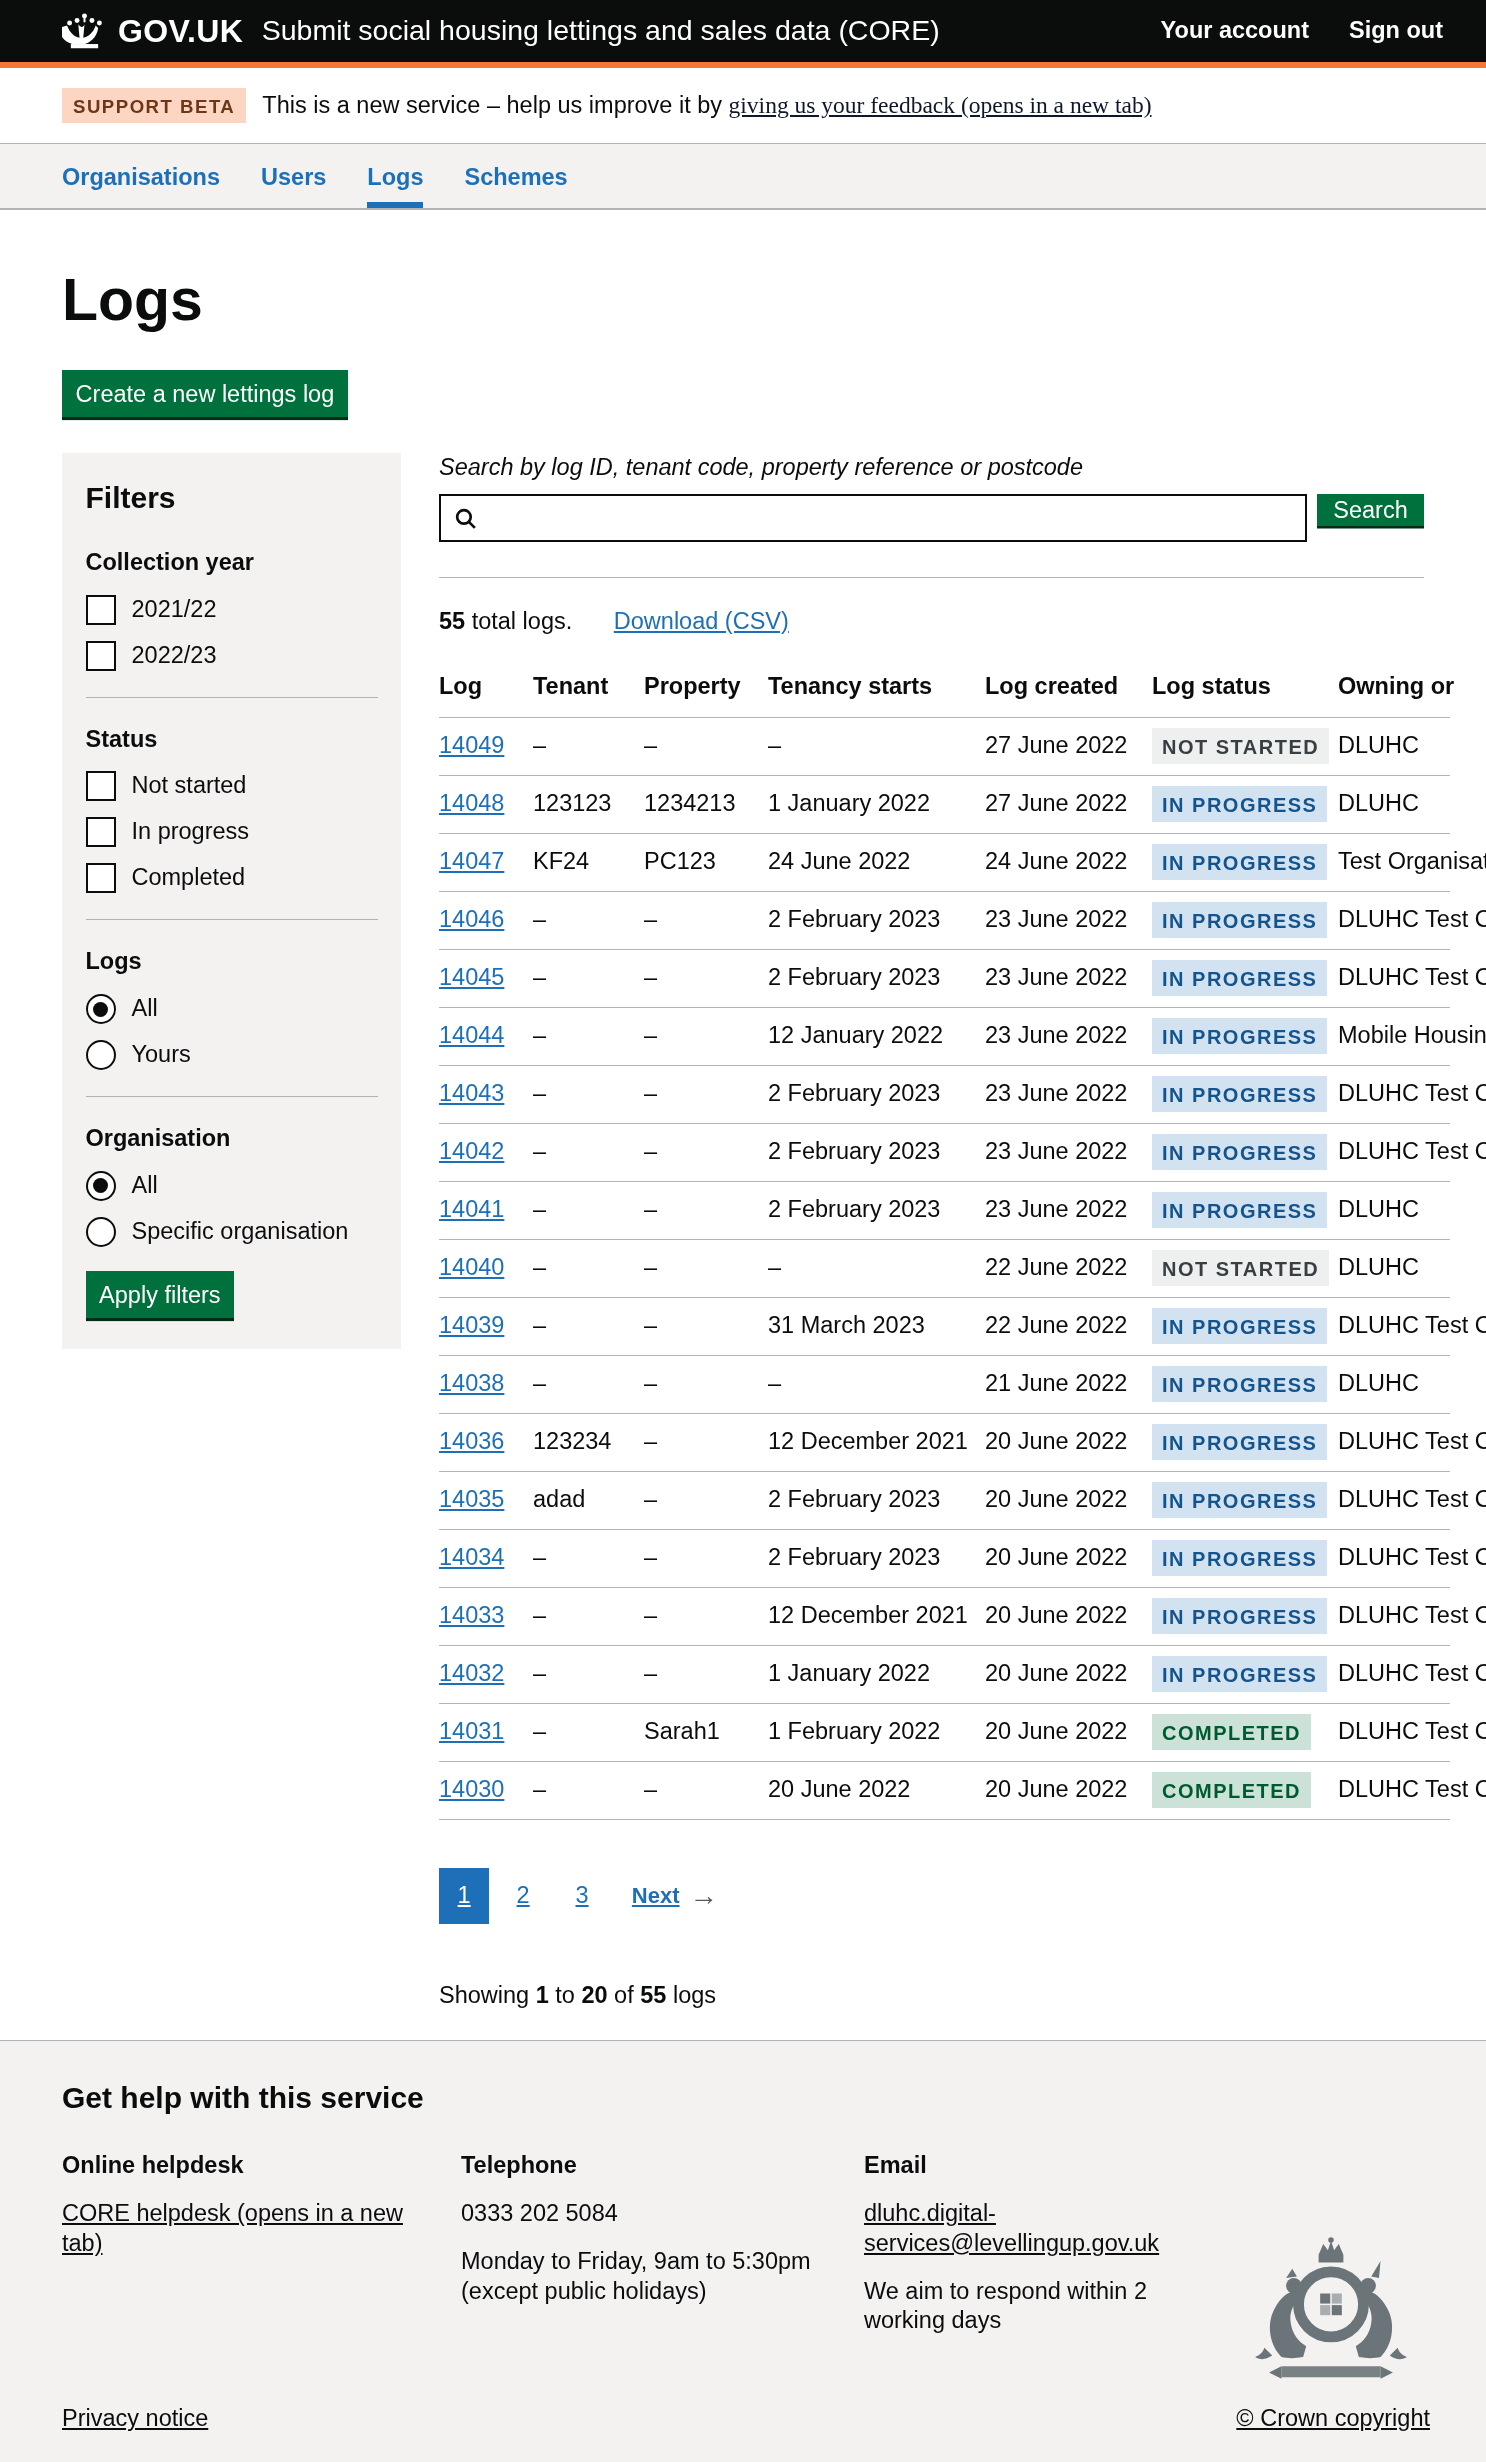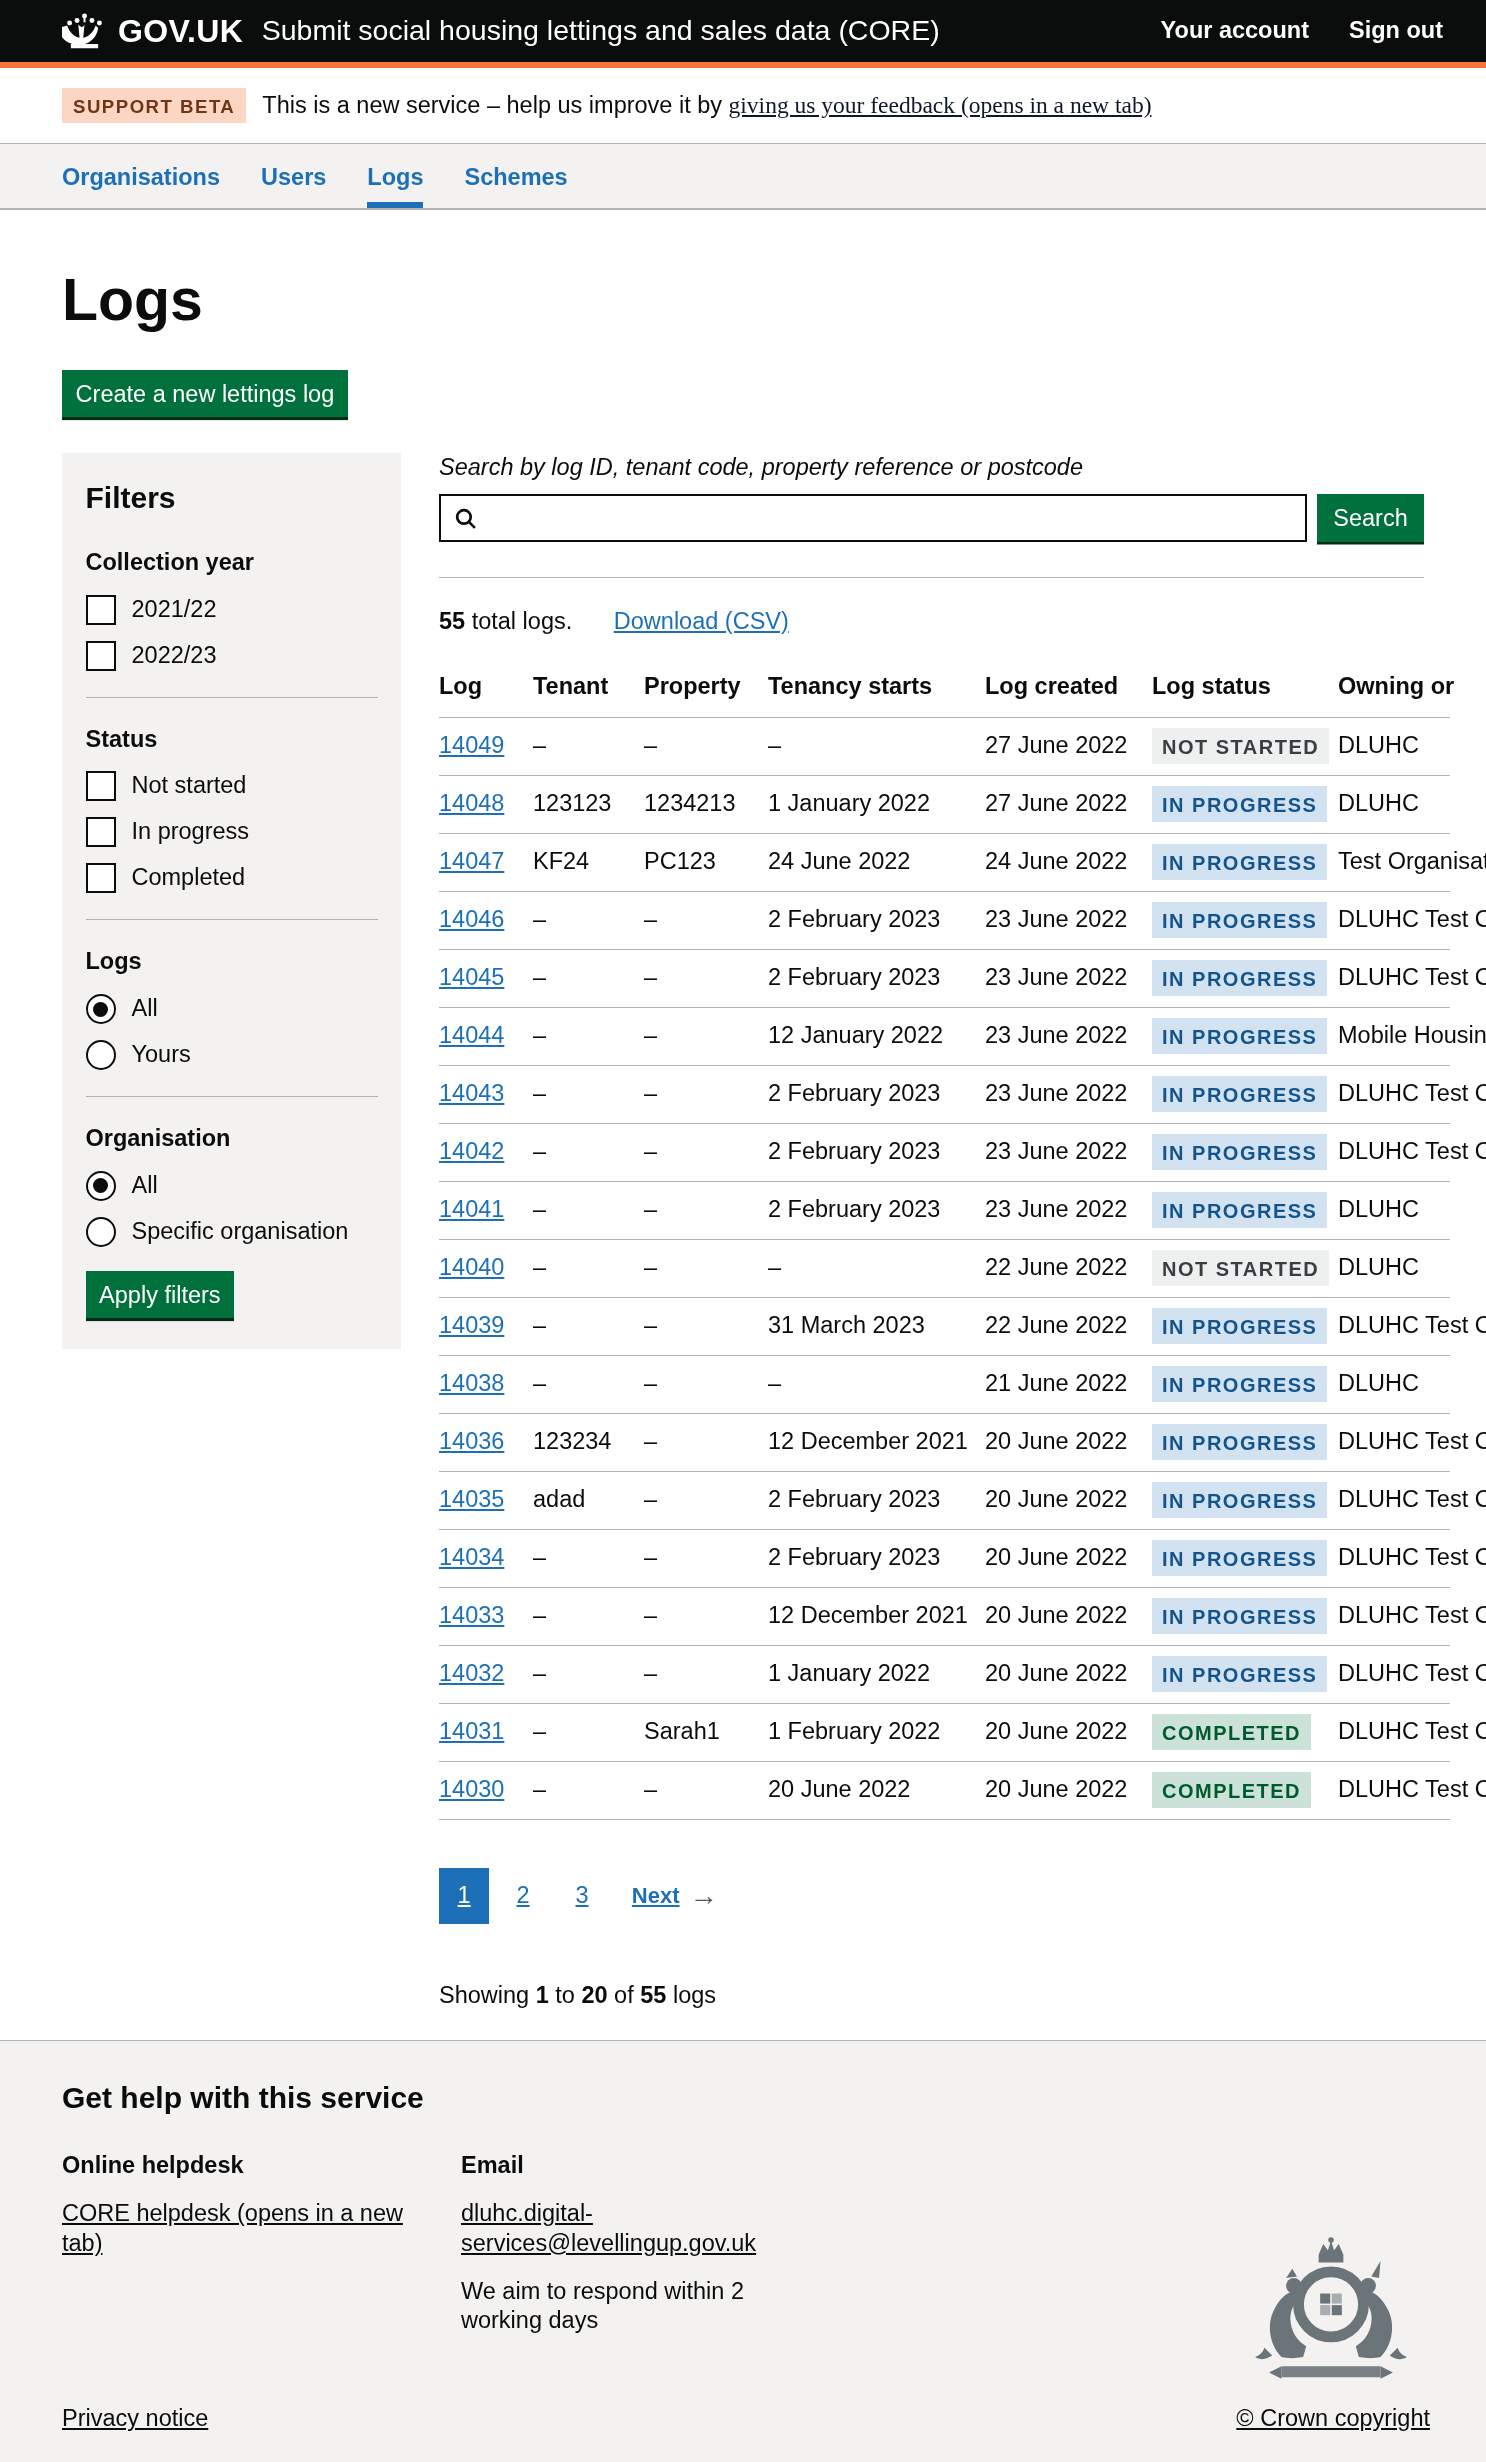--- a/index.html
+++ b/index.html
@@ -72,21 +72,21 @@
   .content { margin-left:38px; width:985px; }
   .search-label { display:block; font-size:23.5px; margin-bottom:12.4px;font-style:italic; }
   .search-row { display:flex; }
   .search-wrap { position:relative; flex:1; }
   .search-wrap input {
     width:100%; height:48px; border:2.5px solid #0b0c0c; font-family:inherit;
     font-size:23.5px; padding:0 12.4px 0 48px; background:#fff;
   }
   .search-icon { position:absolute; left:13.6px; top:11.8px; }
   .search-button {
-    width:107px; height:48px; margin-left:10px; border:0; cursor:pointer;
+    width:107px; height:32px; margin-left:10px; border:0; cursor:pointer;
     background:#00703c; color:#fff; font-family:inherit; font-size:23.5px;
     box-shadow:0 2.5px 0 #002d18;
   }
   .section-divider { border:0; border-top:1.2px solid #b1b4b6; margin:35px 0 0; }
   .total-line { margin:28.5px 0 0; font-size:23.5px; }
   .total-line strong { font-weight:bold; }
   .total-line a { margin-left:35px; }
 
   
   table.logs { border-collapse:collapse; table-layout:fixed; width:1011px; margin-top:25px; }
@@ -479,20 +479,25 @@
 </main>
 
 <footer>
   <h2>Get help with this service</h2>
   <div class="footer-cols" id="footer-cols">
       <div class="footer-col">
         <h3>Online helpdesk</h3>
         <p><a href="#">CORE helpdesk (opens in a new tab)</a></p>
       </div>
       <div class="footer-col">
+        <h3>Telephone</h3>
+        <p>0333 202 5084</p>
+        <p>Monday to Friday, 9am to 5:30pm (except public holidays)</p>
+      </div>
+      <div class="footer-col">
         <h3>Email</h3>
         <p><a href="#">dluhc.digital-services@levellingup.gov.uk</a></p>
         <p>We aim to respond within 2 working days</p>
       </div>
     </div>
   <span class="crest">
     <svg width="192" height="146" viewBox="0 0 124 94" xmlns="http://www.w3.org/2000/svg" fill="#6b7478">
 
       <path d="M54 12 l3 -7 3 4 2 -6 2 6 3 -4 3 7 v5 h-16 z"></path>
       <circle cx="62" cy="2.5" r="1.8"></circle>

